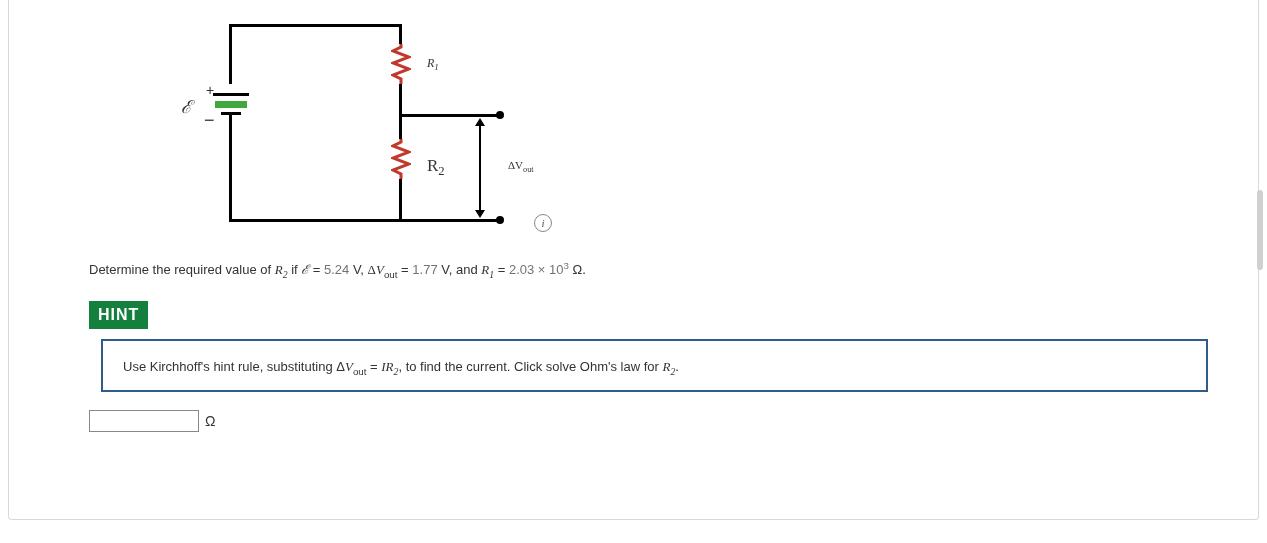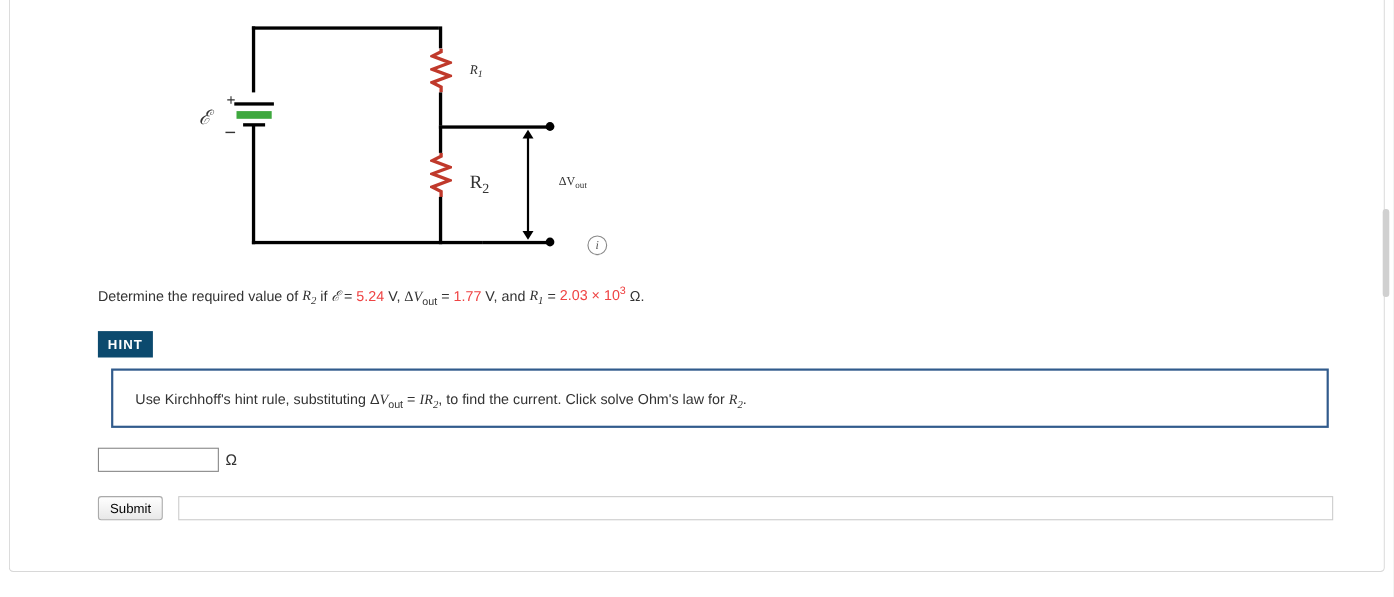--- a/index.html
+++ b/index.html
@@ -20,21 +20,21 @@
     border-radius: 0 0 4px 4px;
     padding: 14px 20px 16px 80px;
     position: relative;
     min-height: 520px;
   }
   .intro { margin-bottom: 14px; line-height: 1.4; }
   .sub { vertical-align: sub; font-size: 0.75em; }
   .sup { vertical-align: super; font-size: 0.75em; }
   .script { font-family: Georgia, "Times New Roman", serif; font-style: italic; }
   .serif { font-family: Georgia, "Times New Roman", serif; font-style: italic; }
-  .num { color: #ef4444; }
+  .num { color: #737373; }
 
   .fig-wrap { margin: 10px 0 20px 90px; position: relative; height: 215px; width: 420px; }
   .topwire { position:absolute; left:50px; top:0; width:170px; height:3px; background:#000; }
   .leftwire-top { position:absolute; left:50px; top:0; width:3px; height:60px; background:#000; }
   .plus { position:absolute; left:27px; top:58px; font-size:14px; }
   .minus { position:absolute; left:25px; top:86px; font-size:18px; }
   .eps { position:absolute; left:2px; top:70px; font-family: Georgia, serif; font-style: italic; font-size:18px; }
   .bat-top { position:absolute; left:34px; top:69px; width:36px; height:3px; background:#000; }
   .bat-green { position:absolute; left:36px; top:77px; width:32px; height:7px; background:#3ea83e; }
   .bat-bot { position:absolute; left:42px; top:88px; width:20px; height:3px; background:#000; }
@@ -56,24 +56,24 @@
   .dv-label { position:absolute; left:310px; top:135px; font-family: Georgia, serif; font-style: italic; font-size:11px;margin-left:19px; }
   .dv-label .norm { font-style: normal; }
   .info-circle { position:absolute; left:355px; top:190px; width:18px; height:18px; border:1px solid #888; border-radius:50%; display:flex; align-items:center; justify-content:center; font-size:11px; color:#555; font-family: Georgia, serif; font-style: italic; cursor:pointer; }
 
   svg.resistor { position:absolute; }
 
   .determine { margin-bottom: 18px; line-height:1.5; }
 
   .hint-btn {
     display:inline-block;
-    background:#0c4a6e;
+    background:#15803d;
     color:#fff;
     font-weight:bold;
-    font-size:12px;
+    font-size:16px;
     padding:5px 9px;
     letter-spacing:1px;
     cursor:pointer;
     margin-bottom: 10px;
   }
   .hint-box {
     border: 2px solid #315b8c;
     padding: 18px 20px 14px 20px;
     margin: 0 30px 18px 12px;
   }
@@ -165,20 +165,16 @@
       <div>
         <span>Use Kirchhoff's hint rule, substituting </span><span style="font-style:normal">Δ<span class="serif">V</span></span><span class="sub">out</span><span> = </span><span class="serif"><span>IR</span><span class="sub">2</span></span><span>, to find the current. Click solve Ohm's law for </span><span class="serif"><span>R</span><span class="sub">2</span></span><span>.</span>
       </div>
     </div>
 
     <div class="answer-row">
       <input class="answer-input" type="text" value="" style="">
       <span class="unit">Ω</span>
     </div>
 
-    <div class="submit-row">
-      <button class="submit-btn">Submit</button>
-      <div class="tries-box"></div>
-    </div>
 
   </div>
   <div class="side-scroll"></div>
 </div>
 
 </body></html>

